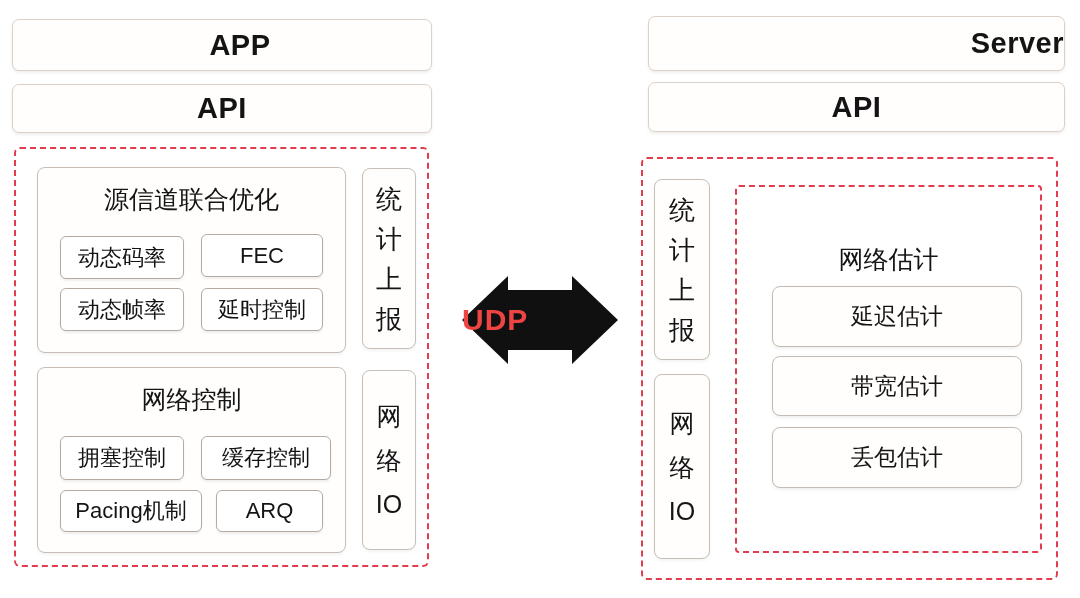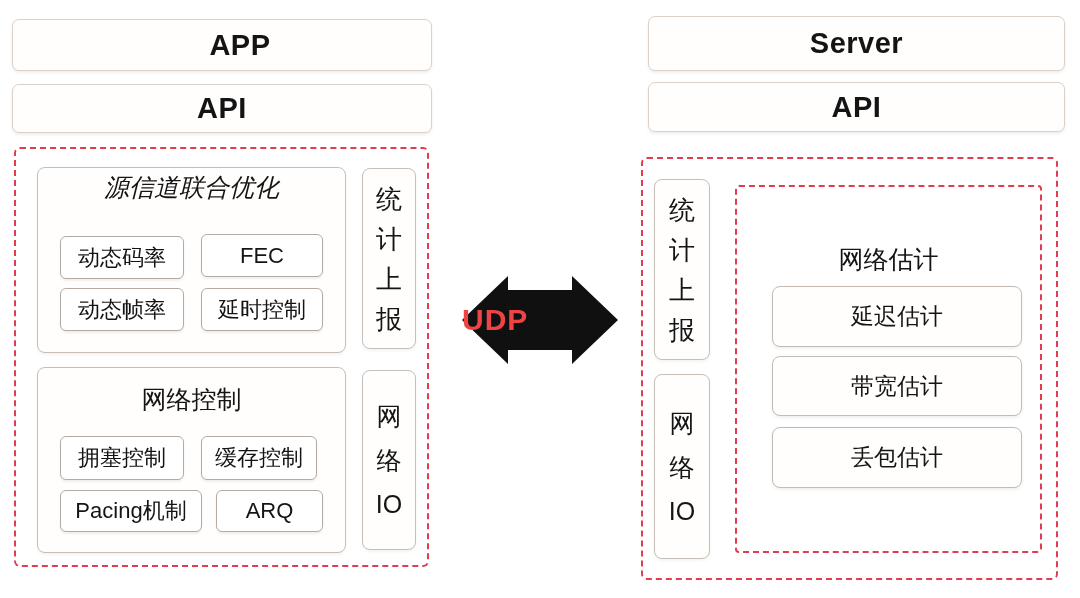--- a/index.html
+++ b/index.html
@@ -101,57 +101,57 @@
     <span>APP</span>
   </div>
 
   <div class="abs hdr-box" style="left:12px; top:84px; width:420px; height:49px;">
     <span>API</span>
   </div>
 
   <div class="abs dashed-panel" style="left:14px; top:147px; width:415px; height:420px;">
 
     <div class="abs module-box" style="left:21px; top:18px; width:309px; height:186px;">
-      <div class="module-title" style="margin-top:4px;font-style:italic;">源信道联合优化</div>
+      <div class="module-title" style="margin-top:16px;">源信道联合优化</div>
       <div class="abs item-box" style="left:163px; top:66px; width:122px; height:43px;">FEC</div>
       <div class="abs item-box" style="left:22px; top:68px; width:124px; height:43px;">动态码率</div>
       <div class="abs item-box" style="left:163px; top:120px; width:122px; height:43px;">延时控制</div>
       <div class="abs item-box" style="left:22px; top:120px; width:124px; height:43px;">动态帧率</div>
     </div>
 
     <div class="abs vert-box" style="left:346px; top:19px; width:54px; height:181px;">
       <span>统
 计
 上
 报</span>
     </div>
 
     <div class="abs module-box" style="left:21px; top:218px; width:309px; height:186px;">
       <div class="module-title" style="margin-top:16px;">网络控制</div>
       <div class="abs item-box" style="left:22px; top:68px; width:124px; height:44px;">拥塞控制</div>
-      <div class="abs item-box" style="left:163px; top:68px; width:116px; height:44px;">缓存控制</div>
+      <div class="abs item-box" style="left:163px; top:68px; width:130px; height:44px;">缓存控制</div>
       <div class="abs item-box" style="left:22px; top:122px; width:142px; height:42px;">Pacing机制</div>
       <div class="abs item-box" style="left:178px; top:122px; width:107px; height:42px;">ARQ</div>
     </div>
 
     <div class="abs vert-box" style="left:346px; top:221px; width:54px; height:180px; line-height:44px; font-size:25px;">
       <span>网
 络
 IO</span>
     </div>
   </div>
 
   <div class="abs" style="left:462px; top:274px; width:156px; height:92px;">
     <svg width="156" height="92" viewBox="0 0 156 92">
       <polygon points="0,46 46,2 46,16 110,16 110,2 156,46 110,90 110,76 46,76 46,90" fill="#101010"></polygon>
     </svg>
     <div class="udp-label">UDP</div>
   </div>
 
-  <div class="abs hdr-box" style="left:648px; top:16px; width:417px; height:55px;">
+  <div class="abs hdr-box" style="left:648px; top:16px; width:417px; height:55px;justify-content:flex-end;">
     <span>Server</span>
   </div>
 
   <div class="abs hdr-box" style="left:648px; top:82px; width:417px; height:50px;">
     <span>API</span>
   </div>
 
   <div class="abs dashed-panel" style="left:641px; top:157px; width:417px; height:423px;">
 
     <div class="abs vert-box" style="left:11px; top:20px; width:56px; height:181px;">

